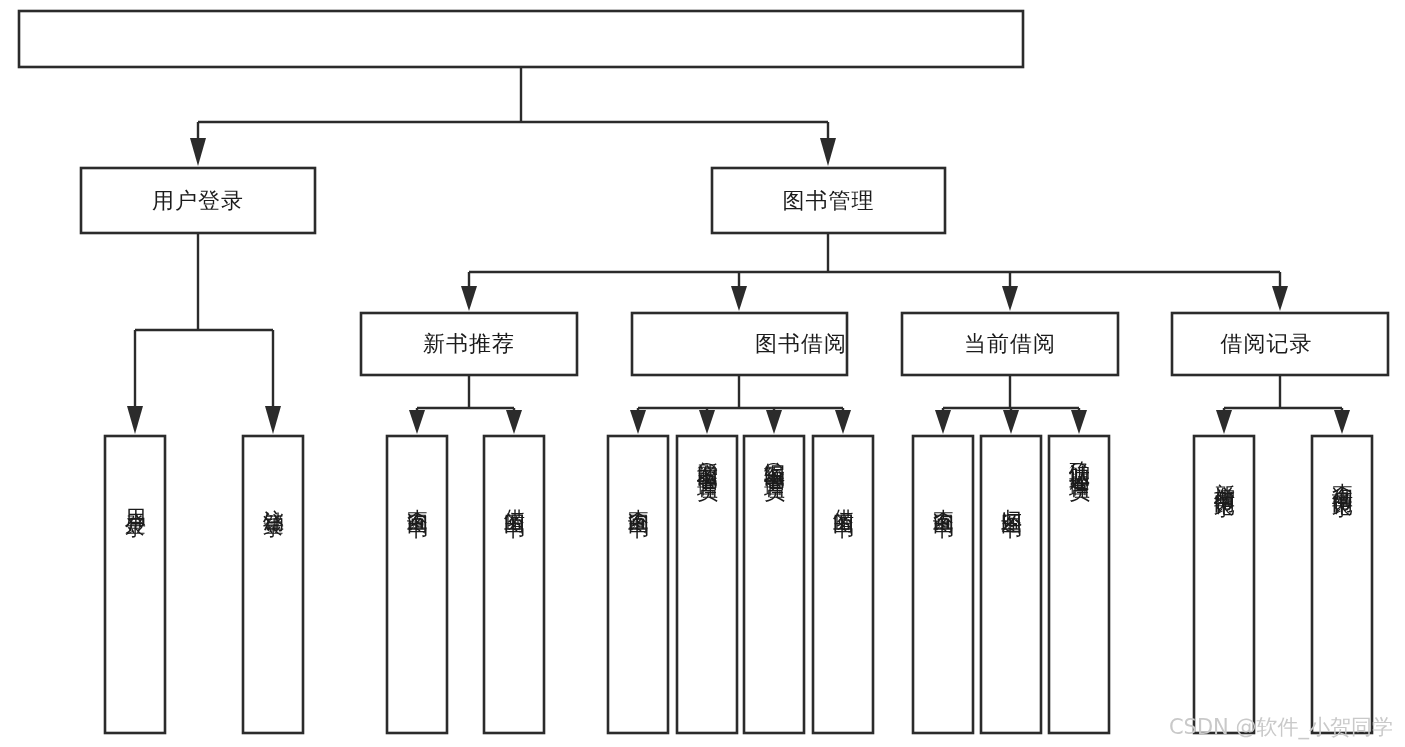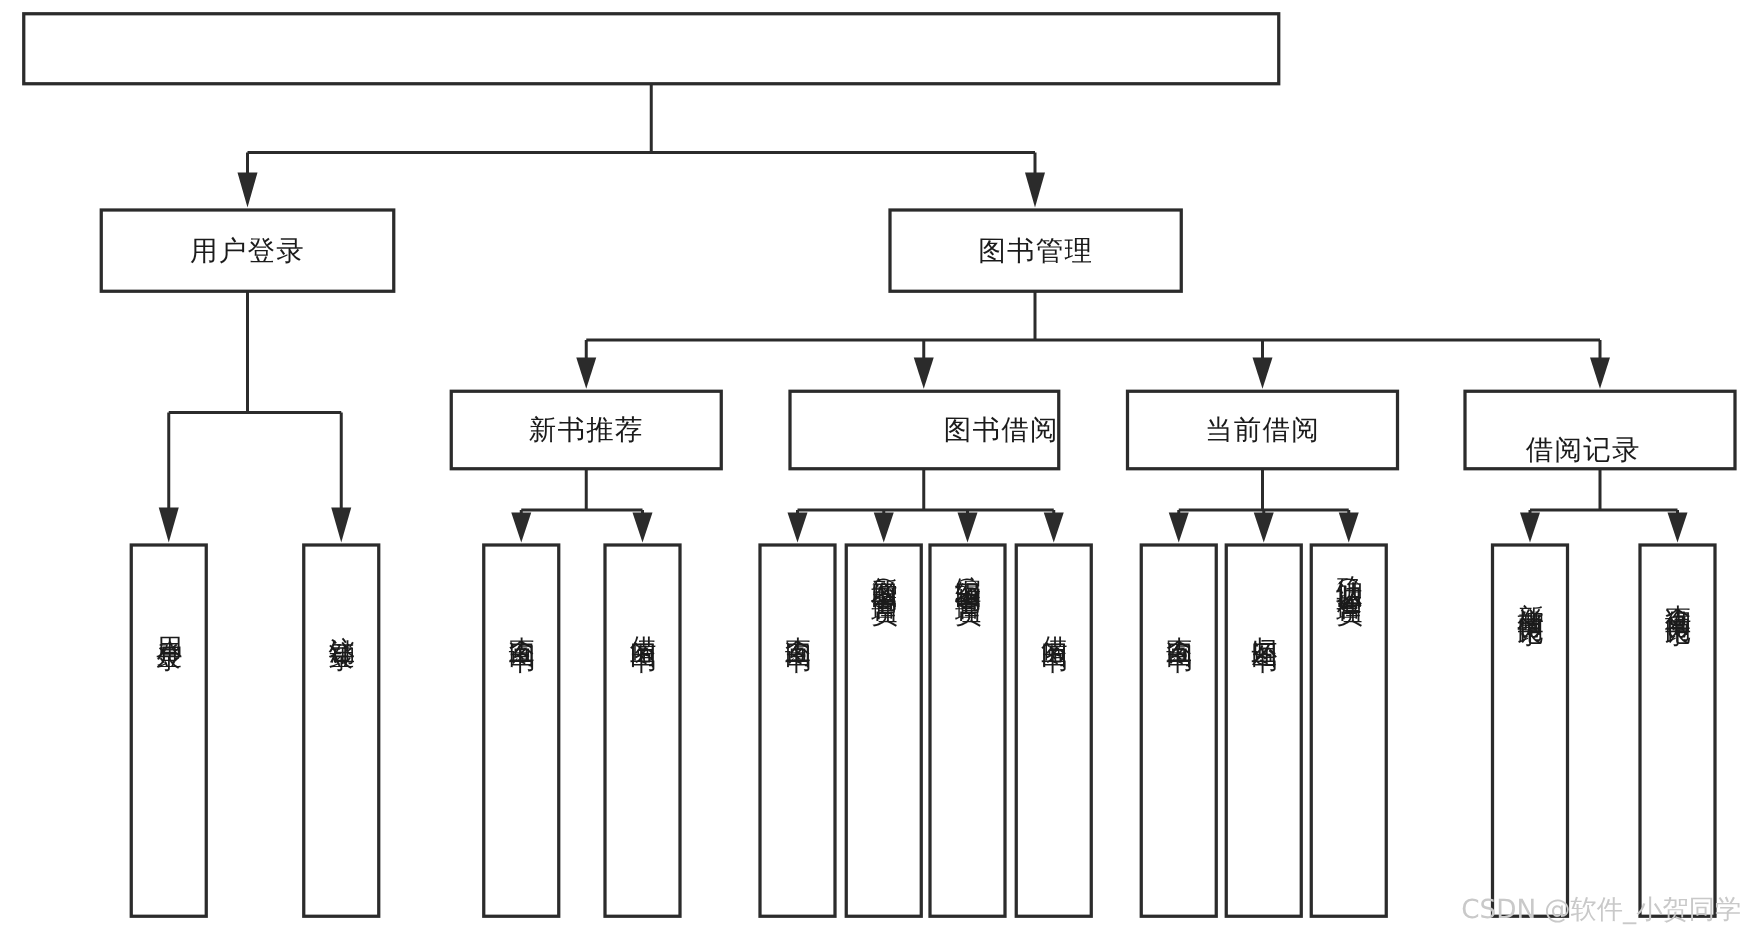--- a/index.html
+++ b/index.html
@@ -197,21 +197,21 @@
 
   <div class="hlabel-wrap" style="left:712px; top:168px; width:233px; height:65px;">
     <span class="hlabel-text">图书管理</span>
   </div>
   <div class="hlabel-wrap" style="left:632px; top:313px; width:215px; height:62px;justify-content:flex-end;">
     <span class="hlabel-text">图书借阅</span>
   </div>
   <div class="hlabel-wrap" style="left:902px; top:313px; width:216px; height:62px;">
     <span class="hlabel-text">当前借阅</span>
   </div>
-  <div class="hlabel-wrap" style="left:1172px; top:313px; width:189px; height:62px;align-items:flex-end;">
+  <div class="hlabel-wrap" style="left:1172px; top:313px; width:189px; height:62px;">
     <span class="hlabel-text">借阅记录</span>
   </div>
 
   <div class="vlabel-wrap" style="left:105px; top:436px; width:60px; height:297px; padding-top:56px;">
     <span class="vlabel-text">用户登录</span>
   </div>
   <div class="vlabel-wrap" style="left:243px; top:436px; width:60px; height:297px; padding-top:56px;">
     <span class="vlabel-text">注销登录</span>
   </div>
   <div class="vlabel-wrap" style="left:387px; top:436px; width:60px; height:297px; padding-top:56px;">

